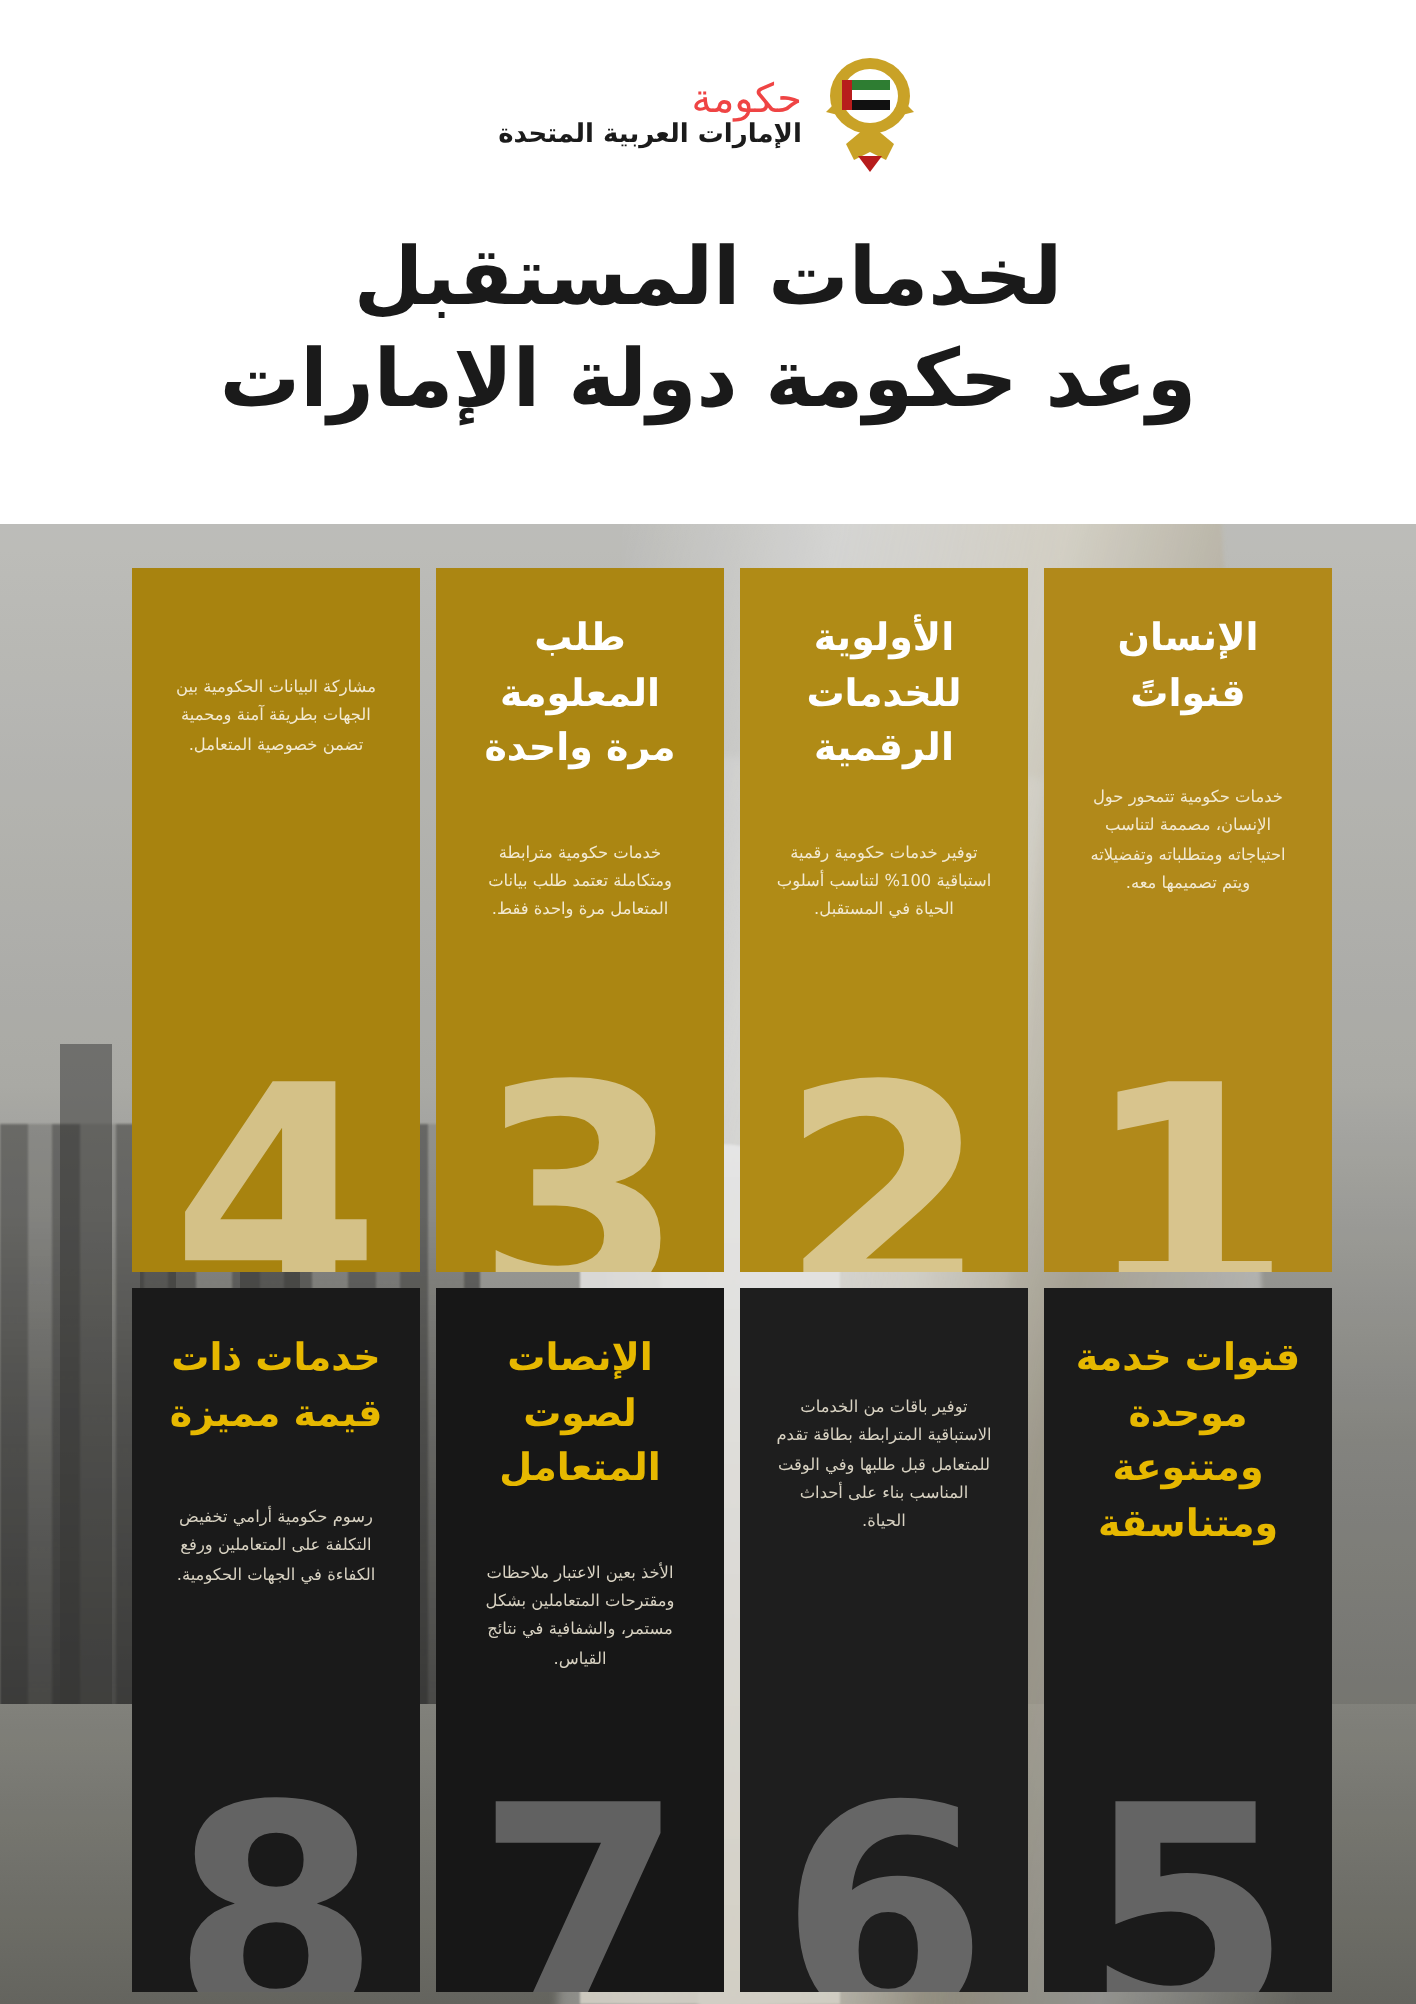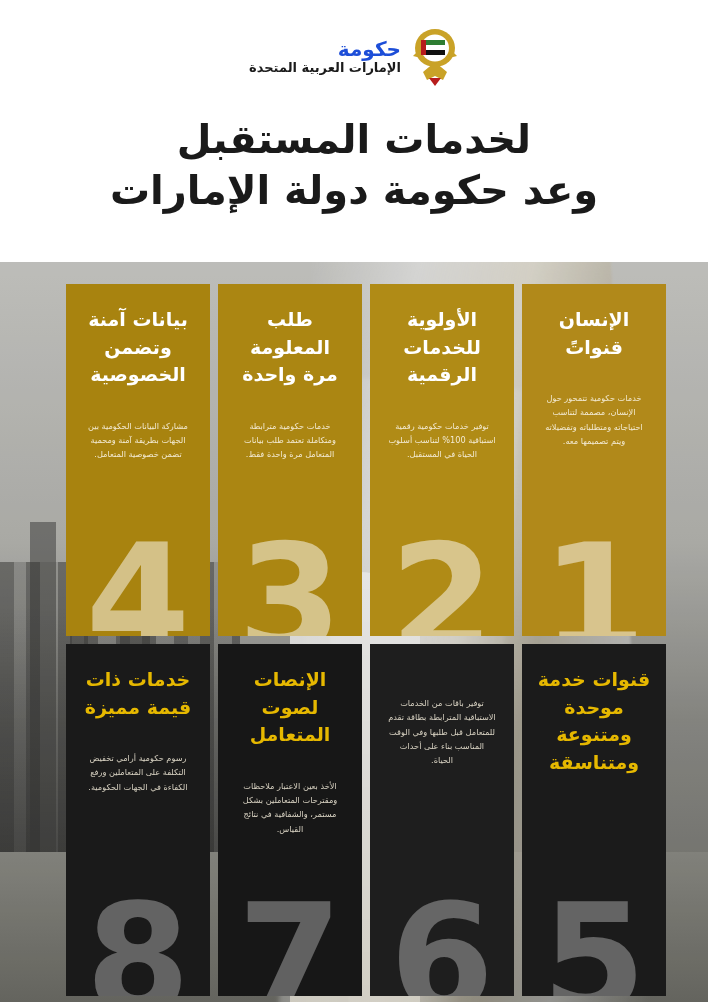--- a/index.html
+++ b/index.html
@@ -39,22 +39,22 @@
   }
   .emblem svg { display: block; }
   .emblem-text {
     display: flex;
     flex-direction: column;
     align-items: flex-start;
     line-height: 1.15;
   }
   .emblem-text .line1 {
     font-size: 20px;
-    font-weight: bold;
-    color: #1d4ed8;
+    font-weight: normal;
+    color: #ef4444;
     letter-spacing: 0.5px;
   }
   .emblem-text .line2 {
     font-size: 13px;
     font-weight: bold;
     color: #1b1b1b;
   }
 
   .title-block {
     margin-top: 24px;
@@ -262,21 +262,20 @@
       <div class="card-num">2</div>
     </div>
 
     <div class="card c-gold-3">
       <div class="card-title">طلب المعلومة مرة واحدة</div>
       <div class="card-desc">خدمات حكومية مترابطة ومتكاملة تعتمد طلب بيانات المتعامل مرة واحدة فقط.</div>
       <div class="card-num">3</div>
     </div>
 
     <div class="card c-gold-4">
-      <div class="card-title">بيانات آمنة وتضمن الخصوصية</div>
       <div class="card-desc">مشاركة البيانات الحكومية بين الجهات بطريقة آمنة ومحمية تضمن خصوصية المتعامل.</div>
       <div class="card-num">4</div>
     </div>
 
     <div class="card dark d-1">
       <div class="card-title">قنوات خدمة موحدة ومتنوعة ومتناسقة</div>
       <div class="card-num">5</div>
     </div>
 
     <div class="card dark d-2">

